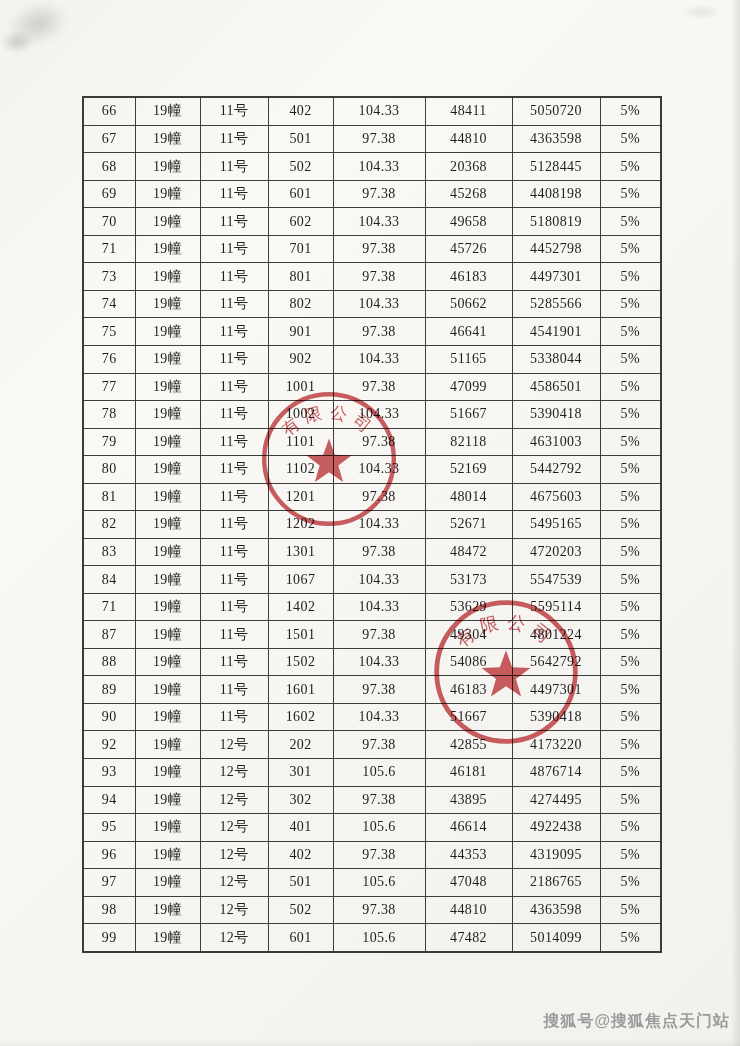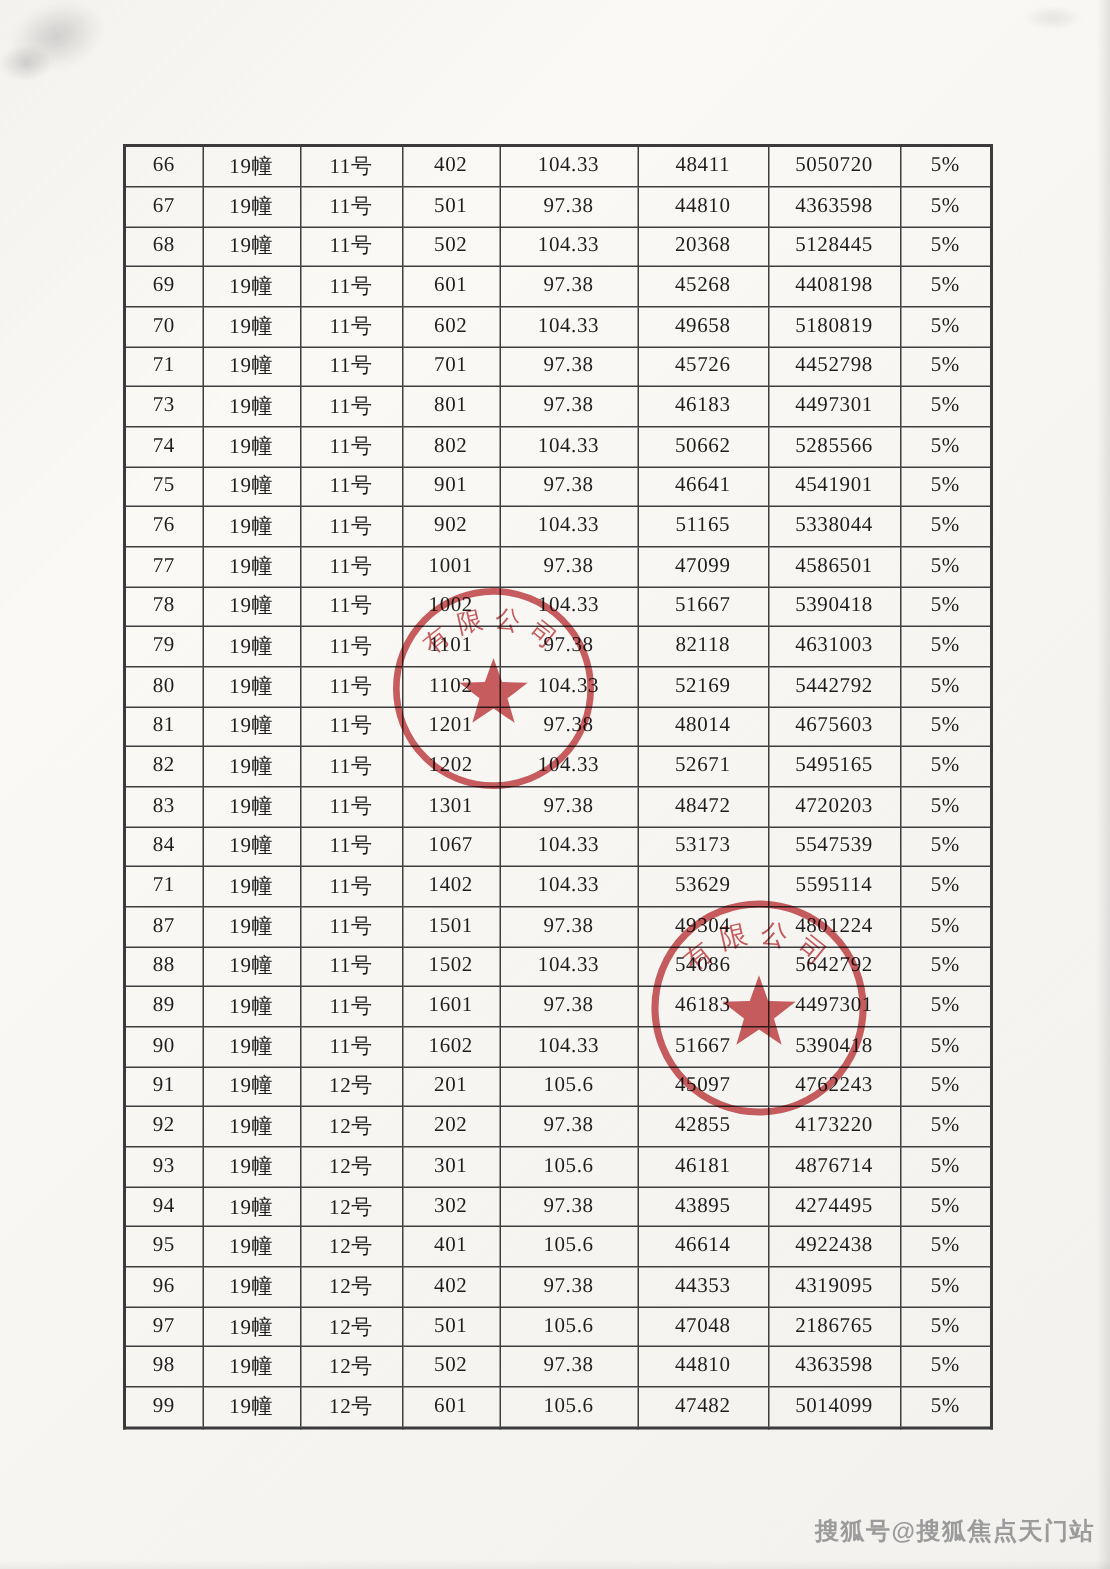--- a/index.html
+++ b/index.html
@@ -306,30 +306,20 @@
         <td>90</td>
         <td>19幢</td>
         <td>11号</td>
         <td>1602</td>
         <td>104.33</td>
         <td>51667</td>
         <td>5390418</td>
         <td>5%</td>
       </tr>
       <tr>
-        <td>91</td>
-        <td>19幢</td>
-        <td>12号</td>
-        <td>201</td>
-        <td>105.6</td>
-        <td>45097</td>
-        <td>4762243</td>
-        <td>5%</td>
-      </tr>
-      <tr>
         <td>92</td>
         <td>19幢</td>
         <td>12号</td>
         <td>202</td>
         <td>97.38</td>
         <td>42855</td>
         <td>4173220</td>
         <td>5%</td>
       </tr>
       <tr>

